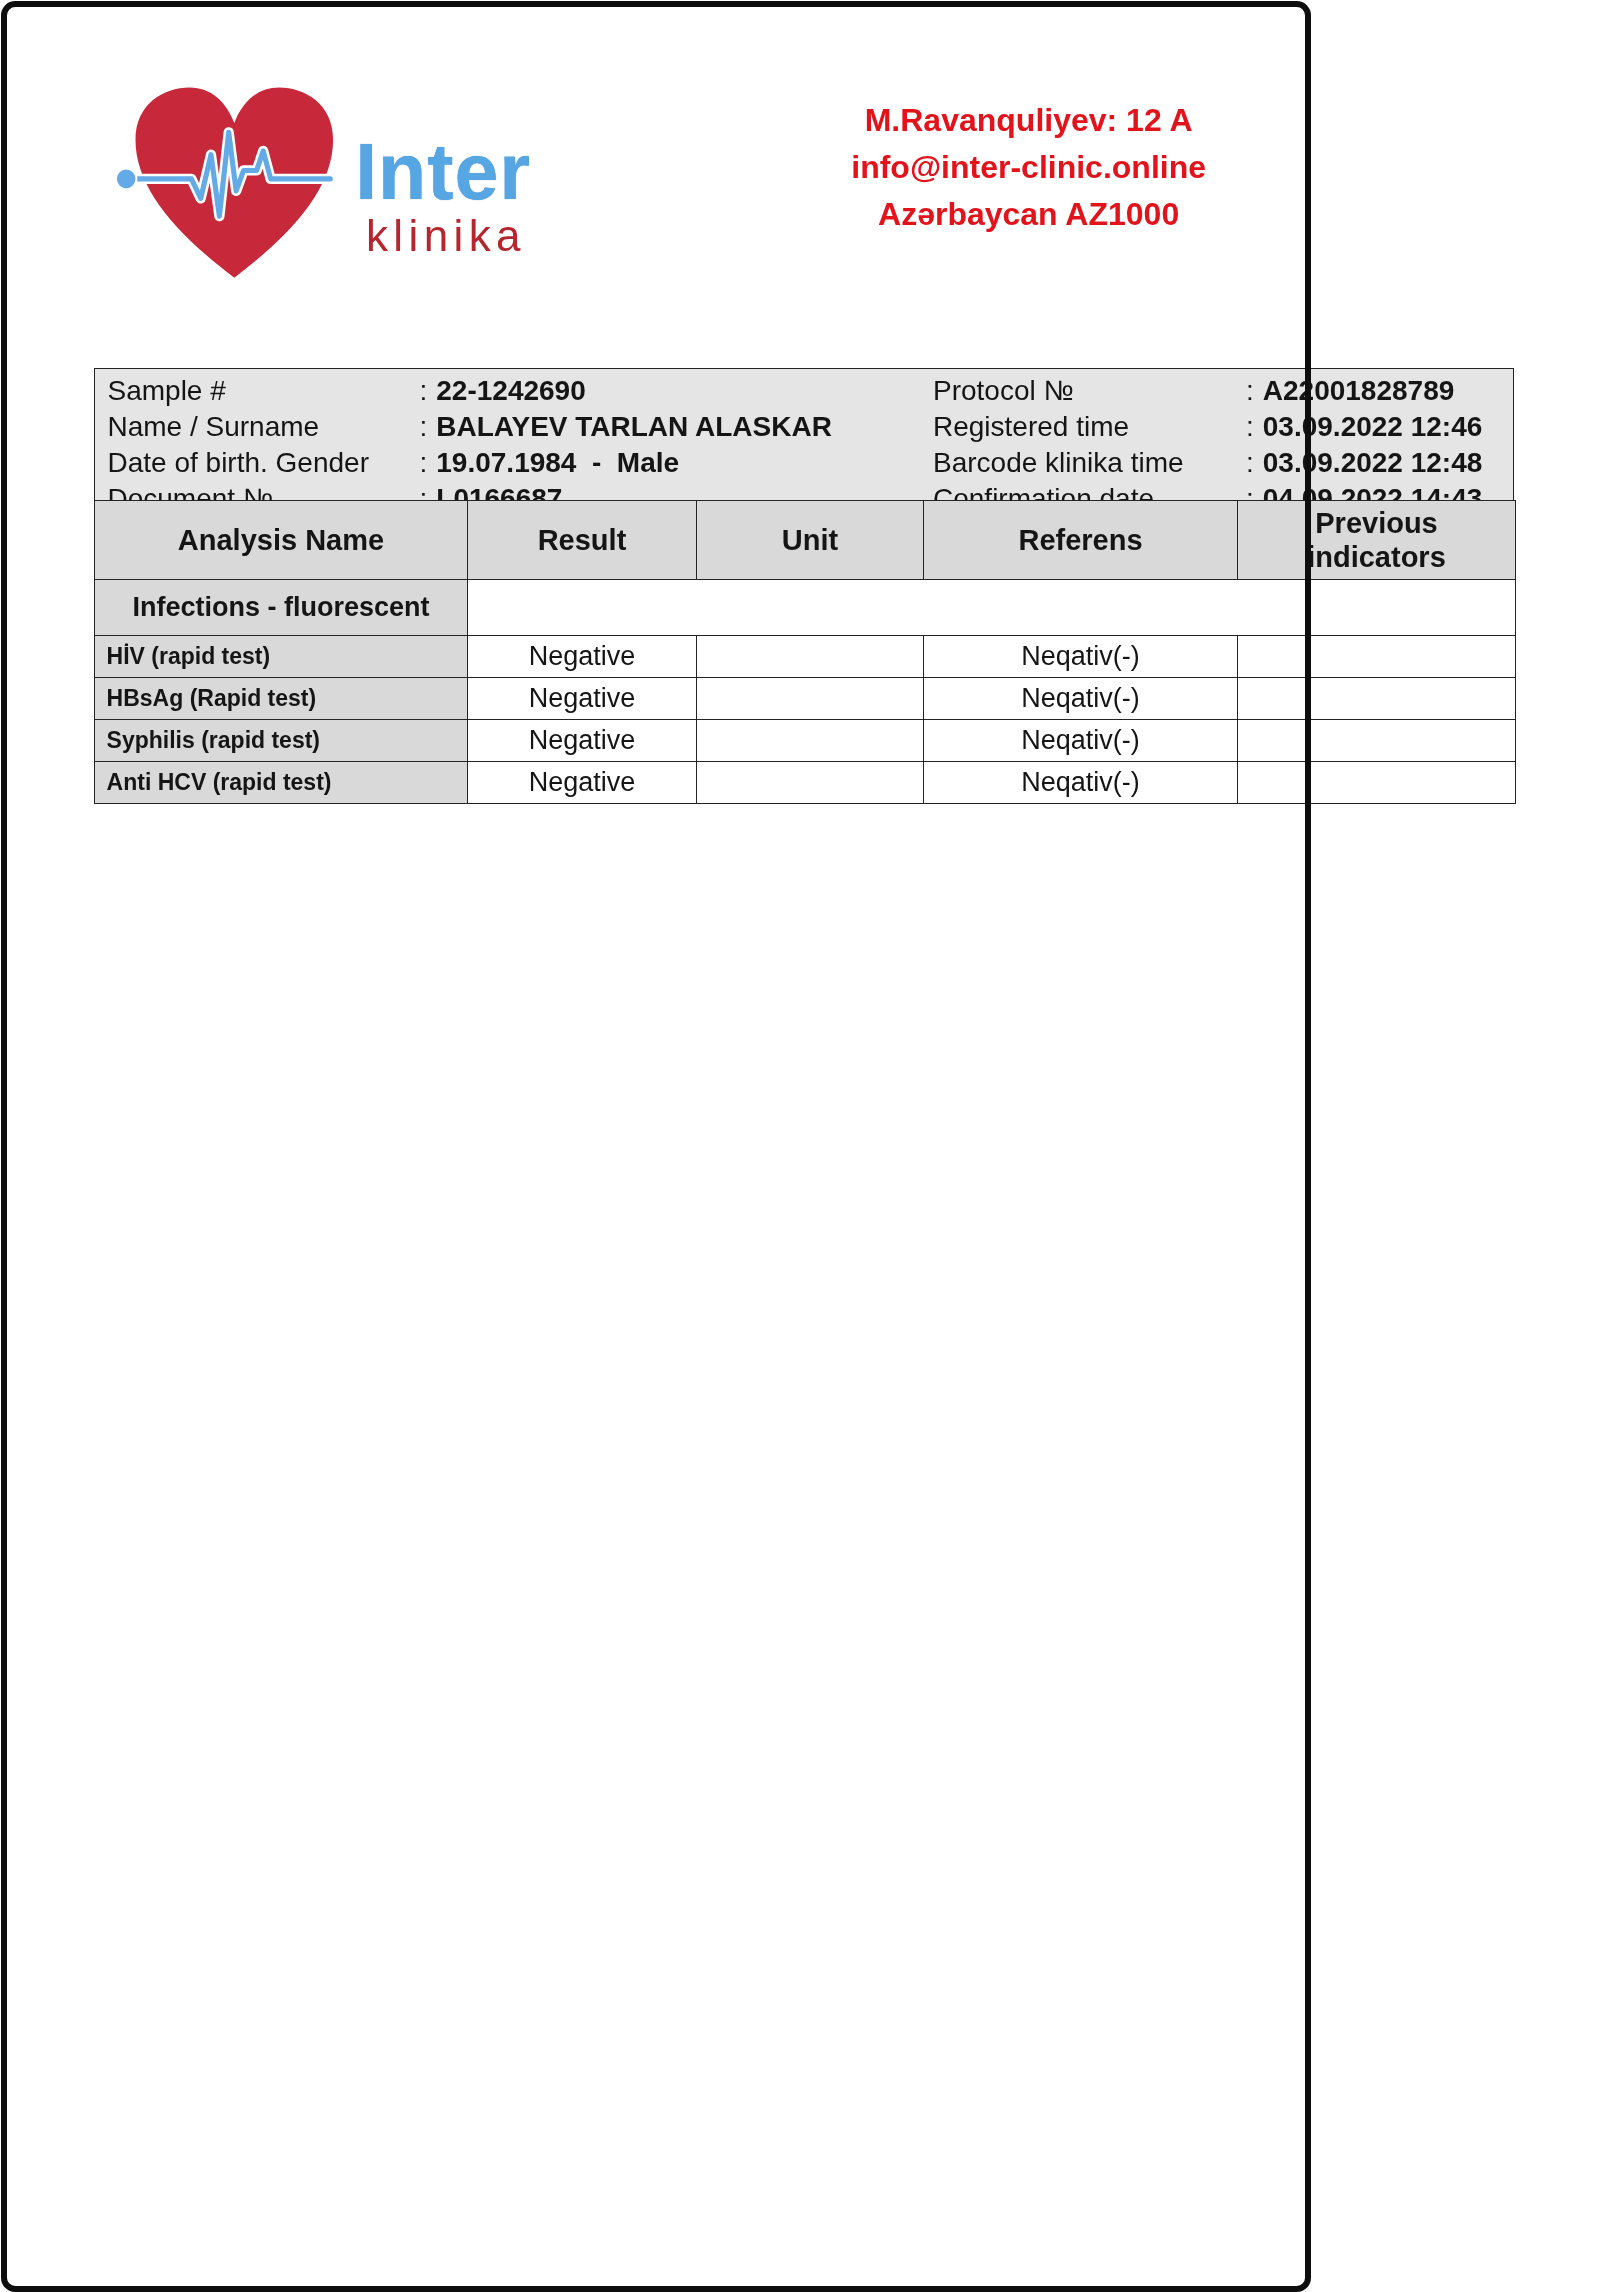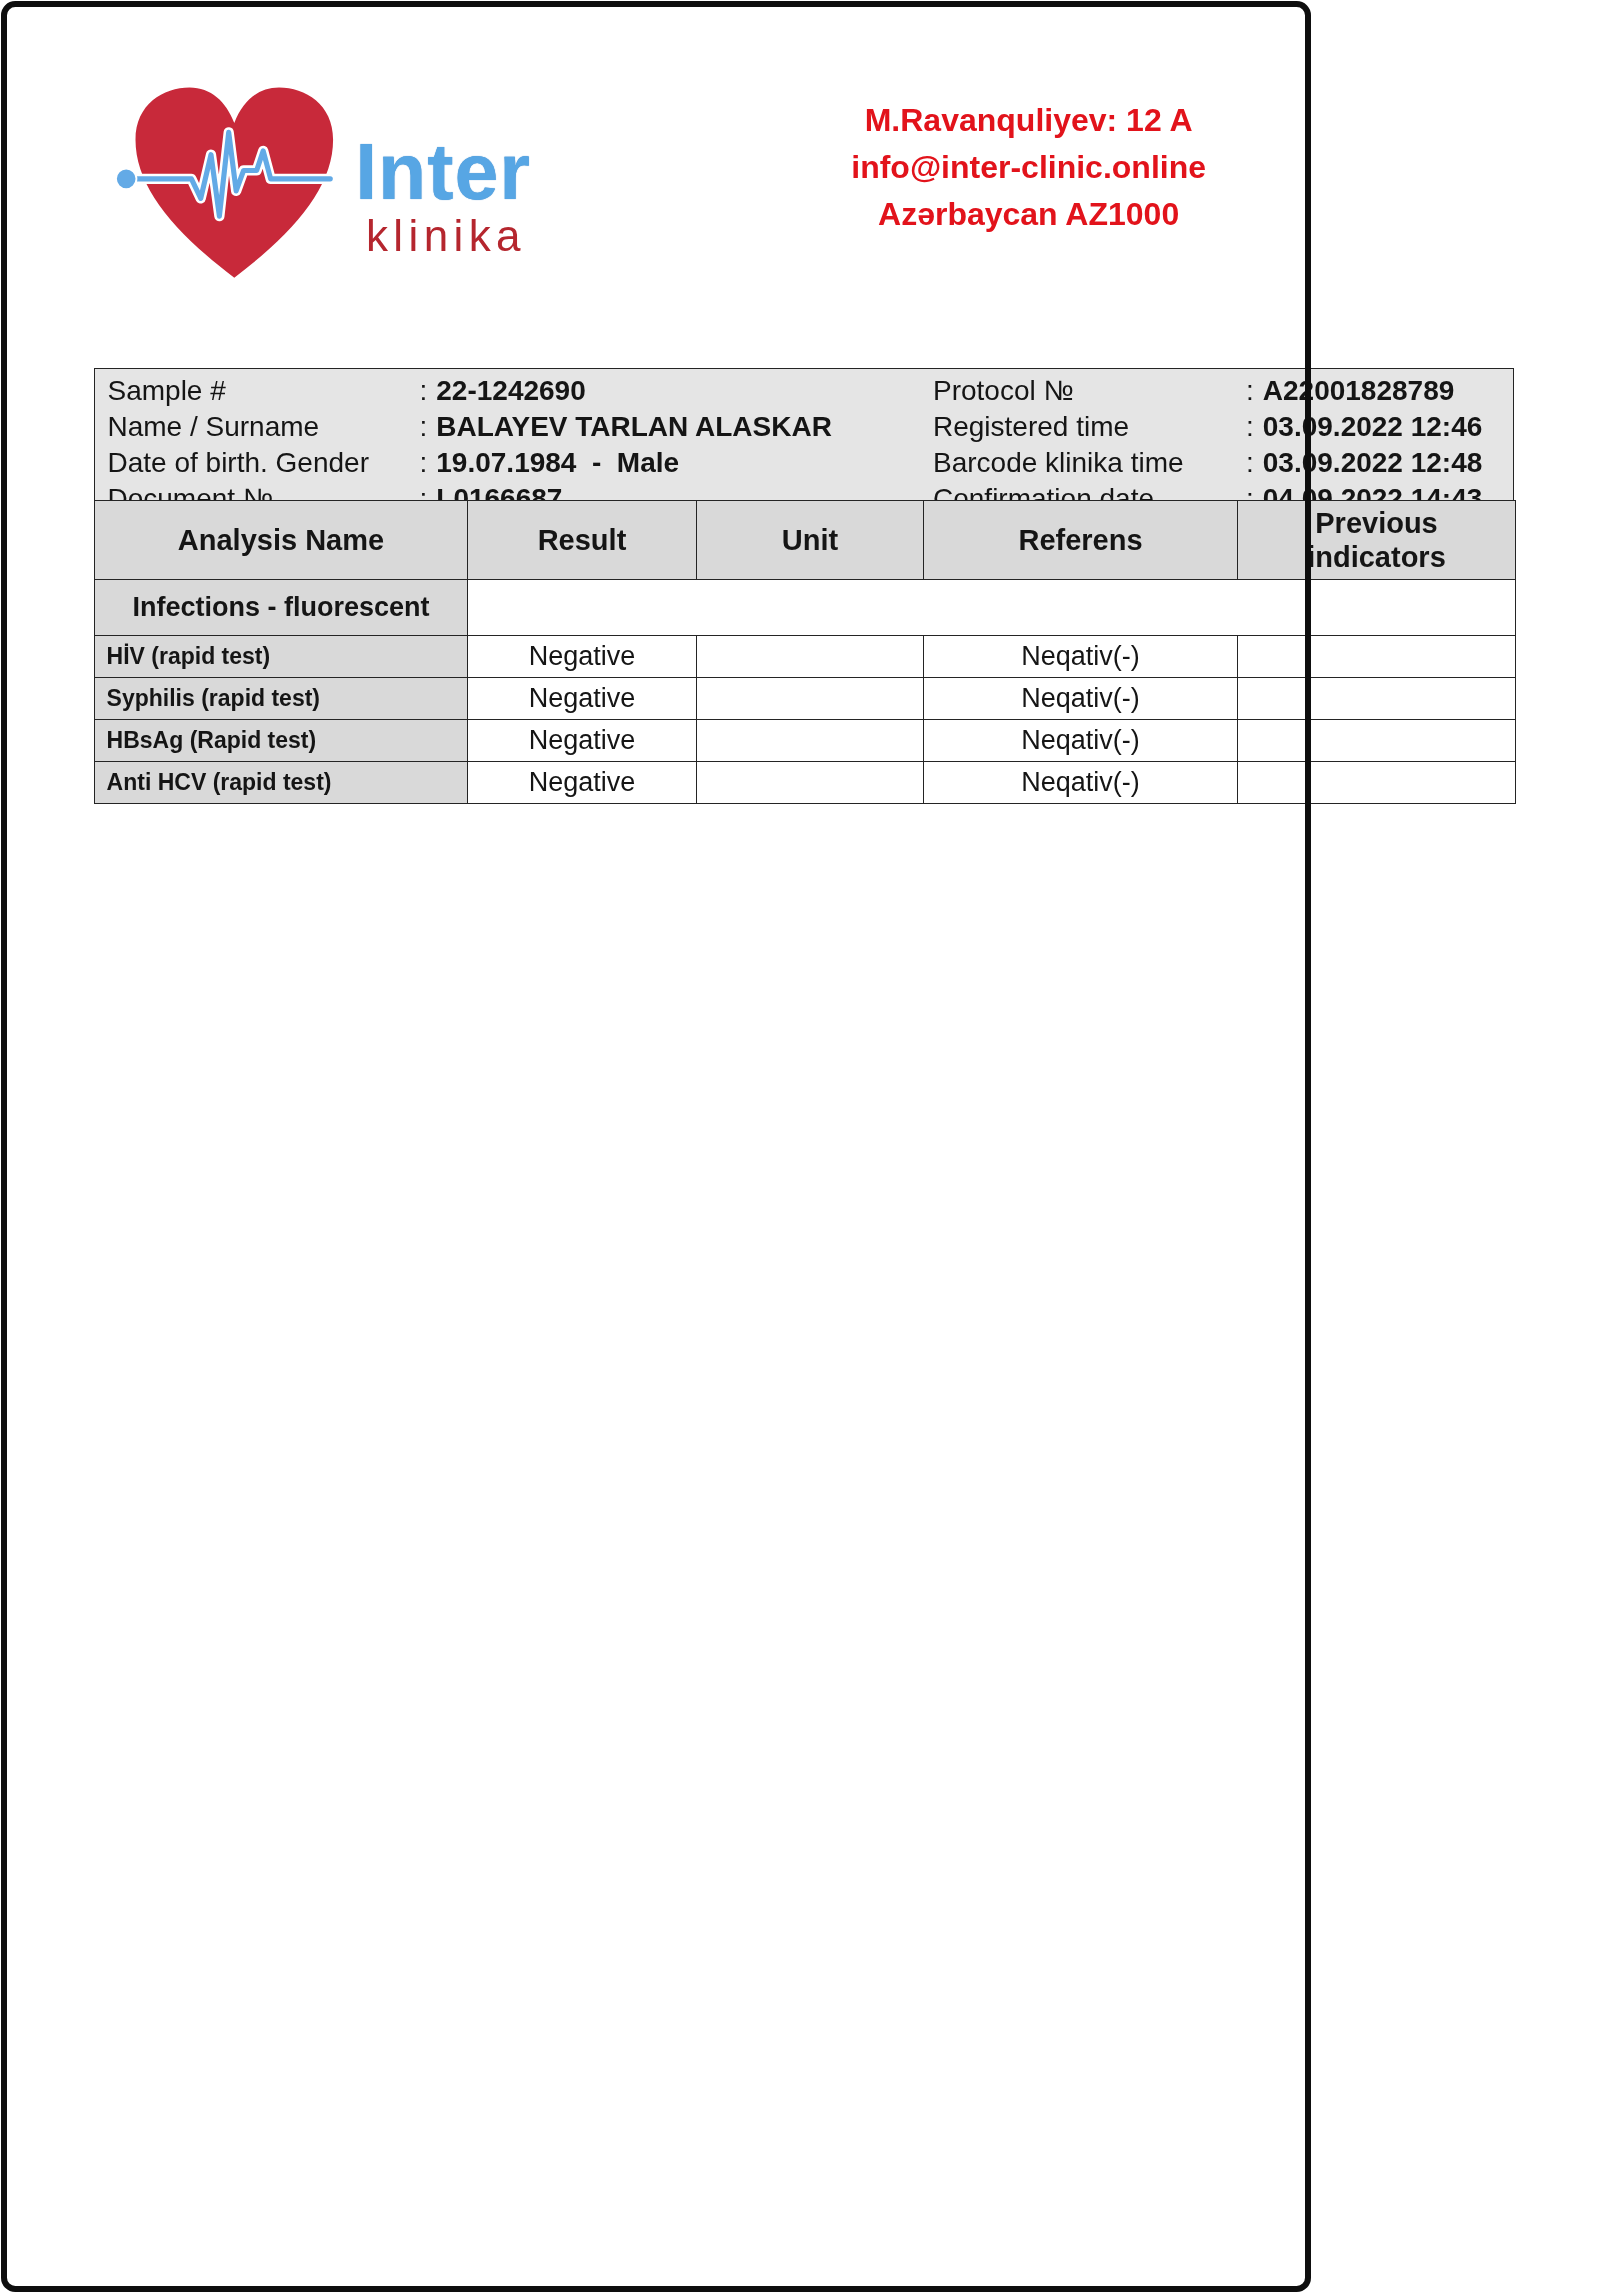--- a/index.html
+++ b/index.html
@@ -173,28 +173,28 @@
         <td class="section-blank" colspan="4"></td>
       </tr>
     <tr>
           <td class="aname">HİV (rapid test)</td>
           <td class="cell">Negative</td>
           <td class="cell"></td>
           <td class="cell">Neqativ(-)</td>
           <td class="cell"></td>
         </tr>
         <tr>
+          <td class="aname">HBsAg (Rapid test)</td>
+          <td class="cell">Negative</td>
+          <td class="cell"></td>
+          <td class="cell">Neqativ(-)</td>
+          <td class="cell"></td>
+        </tr>
+        <tr>
           <td class="aname">Syphilis (rapid test)</td>
-          <td class="cell">Negative</td>
-          <td class="cell"></td>
-          <td class="cell">Neqativ(-)</td>
-          <td class="cell"></td>
-        </tr>
-        <tr>
-          <td class="aname">HBsAg (Rapid test)</td>
           <td class="cell">Negative</td>
           <td class="cell"></td>
           <td class="cell">Neqativ(-)</td>
           <td class="cell"></td>
         </tr>
         <tr>
           <td class="aname">Anti HCV (rapid test)</td>
           <td class="cell">Negative</td>
           <td class="cell"></td>
           <td class="cell">Neqativ(-)</td>

